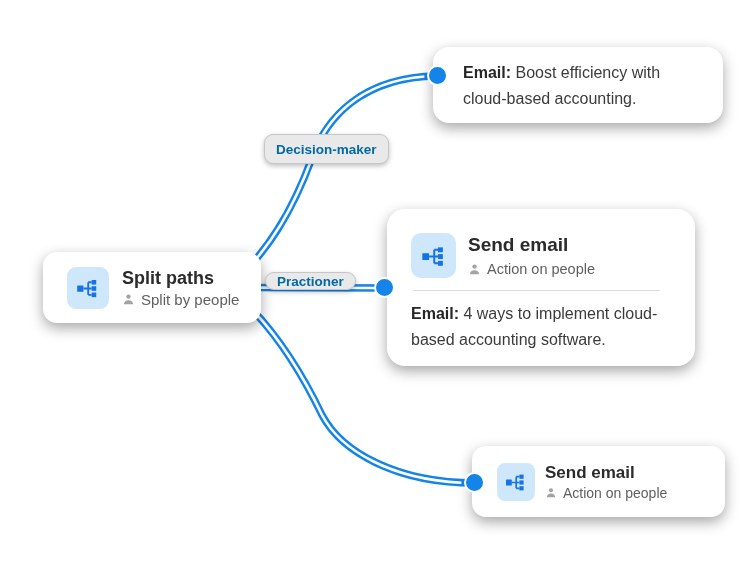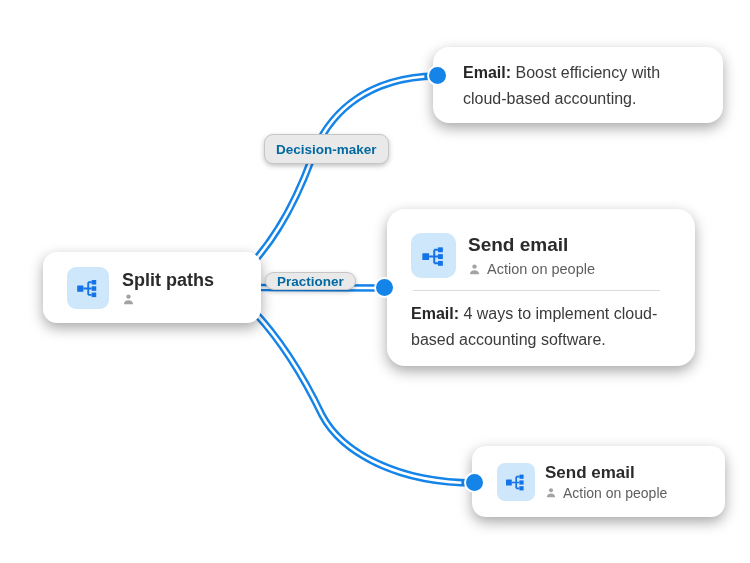--- a/index.html
+++ b/index.html
@@ -102,20 +102,21 @@
     </div>
     <div class="node-text">
       <div class="node-title">Split paths</div>
       <div class="node-sub">
         <span class="person-icon">
           <svg width="13" height="13" viewBox="0 0 16 16" fill="var(--person-gray)">
             <circle cx="8" cy="4.4" r="2.7"></circle>
             <path d="M2.4 13.8c0-3.1 2.5-5 5.6-5s5.6 1.9 5.6 5z"></path>
           </svg>
         </span>
+        <span>Split by people</span>
       </div>
     </div>
   </div>
 
   <div class="pill pill-decision">Decision-maker</div>
   <div class="pill pill-practioner">Practioner</div>
 
   <div class="card email-preview">
     <p class="body-text"><span class="b">Email:</span><span> Boost efficiency with cloud-based accounting.</span></p>
   </div>

